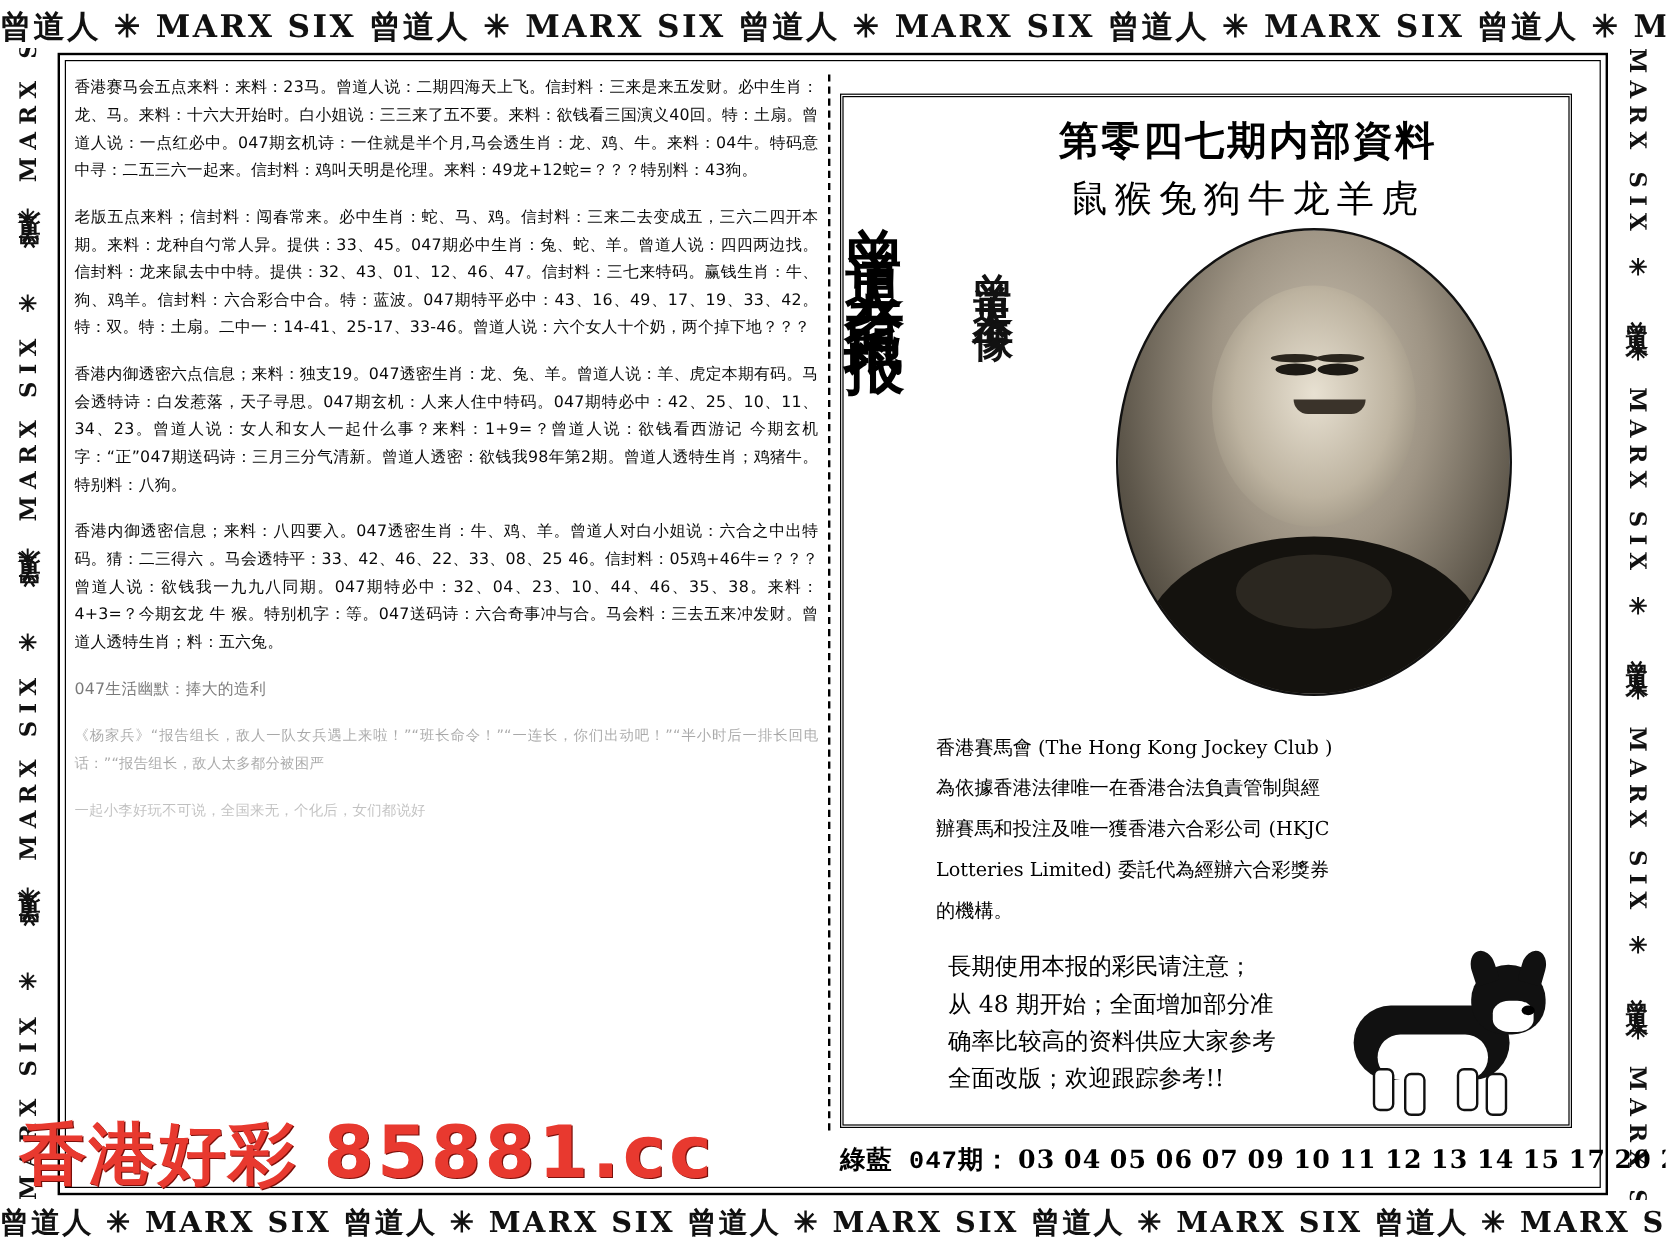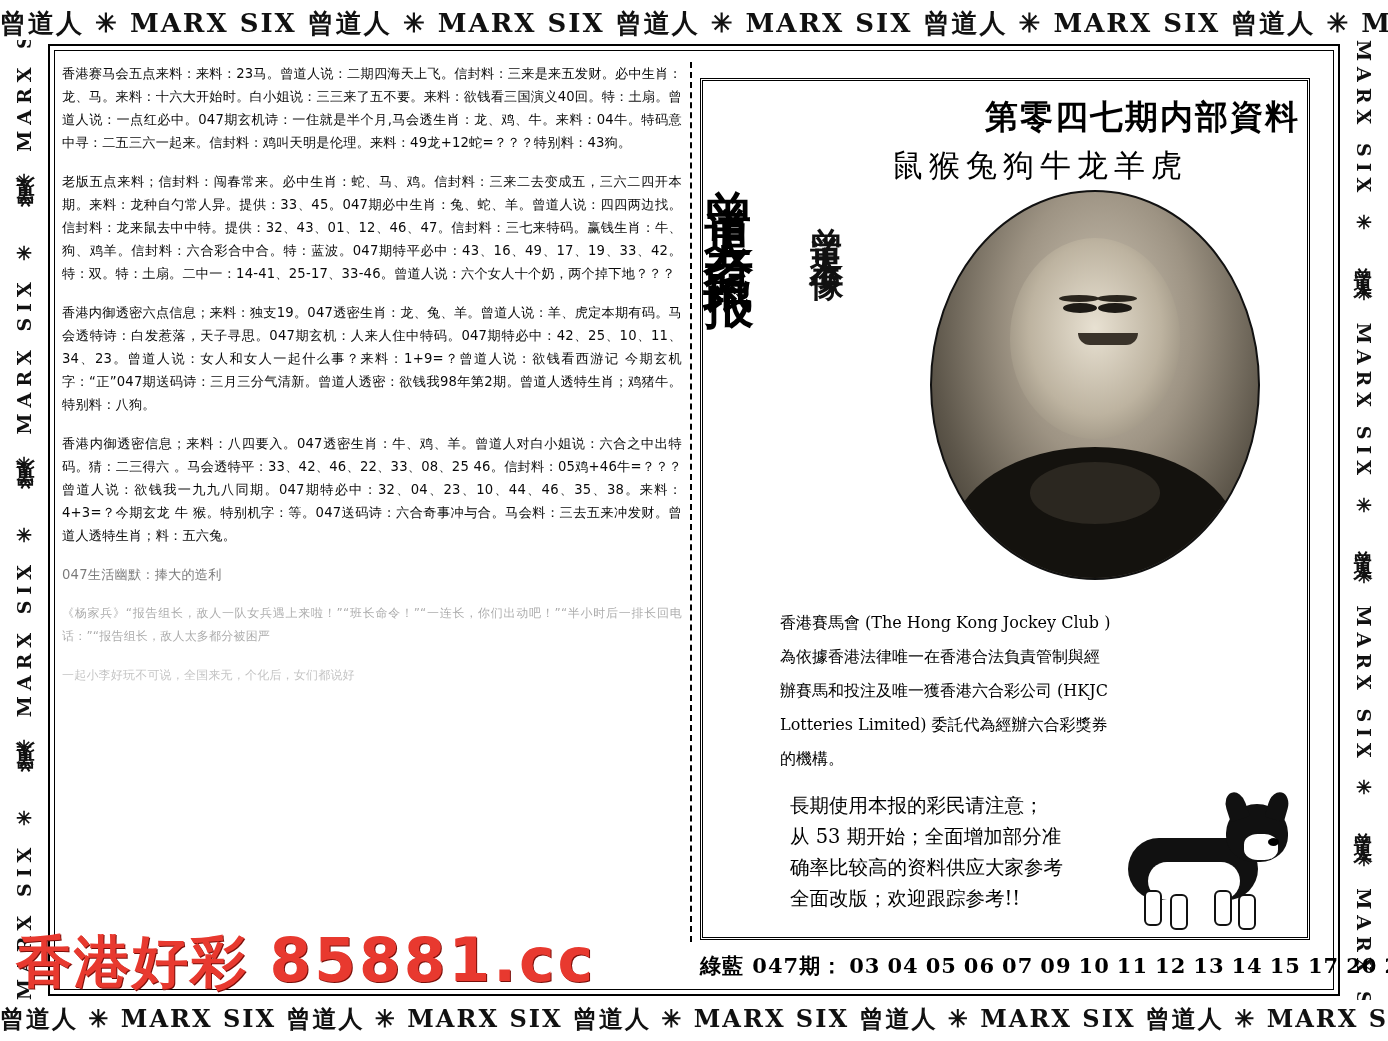--- a/index.html
+++ b/index.html
@@ -45,21 +45,21 @@
        font-family:"DejaVu Serif","Liberation Serif",serif;
        font-weight:bold;font-size:50px;line-height:66px;letter-spacing:18px;color:#000;}
   .vtitle2{position:absolute;left:800px;top:200px;width:50px;height:420px;
        writing-mode:vertical-rl;text-orientation:upright;
        font-family:"DejaVu Serif","Liberation Serif",serif;
        font-weight:bold;font-size:34px;line-height:46px;letter-spacing:10px;color:#111;}
 
   
   .right-panel{position:absolute;left:700px;top:78px;width:610px;height:862px;
        border:3px double #000;box-sizing:border-box;}
-  .rp-title{position:absolute;left:780px;top:95px;width:520px;text-align:right;
+  .rp-title{position:absolute;left:780px;top:95px;width:520px;text-align:center;
        font-family:"DejaVu Serif","Liberation Serif",serif;font-weight:bold;
        font-size:33px;color:#000;letter-spacing:2px;}
   .rp-subtitle{position:absolute;left:780px;top:145px;width:520px;text-align:center;
        font-family:"DejaVu Serif","Liberation Serif",serif;font-weight:normal;
        font-size:31px;color:#000;letter-spacing:6px;}
 
   
   .photo-wrap{position:absolute;left:930px;top:190px;width:330px;height:390px;}
   .photo-oval{position:absolute;inset:0;border-radius:50% / 50%;
        background:
@@ -108,21 +108,21 @@
        border-radius:6px;box-sizing:border-box;}
   .dog-leg.a{left:26px;top:100px;}
   .dog-leg.b{left:52px;top:104px;}
   .dog-leg.c{left:96px;top:100px;}
   .dog-leg.d{left:120px;top:104px;}
 
   
   .numbar{position:absolute;left:700px;top:952px;width:600px;height:36px;
        font-family:"DejaVu Serif","Liberation Serif",serif;font-size:21px;
        font-weight:bold;color:#000;white-space:nowrap;letter-spacing:1px;}
-  .numbar .lbl{margin-right:6px;}
+  .numbar .lbl{margin-right:6px;font-family:Liberation Mono, monospace;}
   .numbar .n{margin-right:7px;}
 
   
   .watermark{position:absolute;left:16px;top:925px;width:900px;height:90px;
        font-family:"DejaVu Sans","Liberation Sans",sans-serif;font-weight:bold;
        font-size:56px;color:#e8392f;letter-spacing:2px;
        text-shadow:1px 1px 0 #7a0f0a;}
   .wm-num{font-size:60px;letter-spacing:3px;}
 </style>
 </head>
@@ -177,21 +177,21 @@
   <div class="rp-text">
     <p>香港賽馬會 (The Hong Kong Jockey Club )</p>
     <p>為依據香港法律唯一在香港合法負責管制與經</p>
     <p>辦賽馬和投注及唯一獲香港六合彩公司 (HKJC</p>
     <p>Lotteries Limited) 委託代為經辦六合彩獎券</p>
     <p>的機構。</p>
   </div>
 
   <div class="rp-note">
     <p>長期使用本报的彩民请注意；</p>
-    <p>从 53 期开始；全面增加部分准</p>
+    <p>从 48 期开始；全面增加部分准</p>
     <p>确率比较高的资料供应大家参考</p>
     <p>全面改版；欢迎跟踪参考!!</p>
   </div>
 
   <div class="dog">
     <div class="dog-body"></div>
     <div class="dog-belly"></div>
     <div class="dog-leg a"></div>
     <div class="dog-leg b"></div>
     <div class="dog-leg c"></div>

